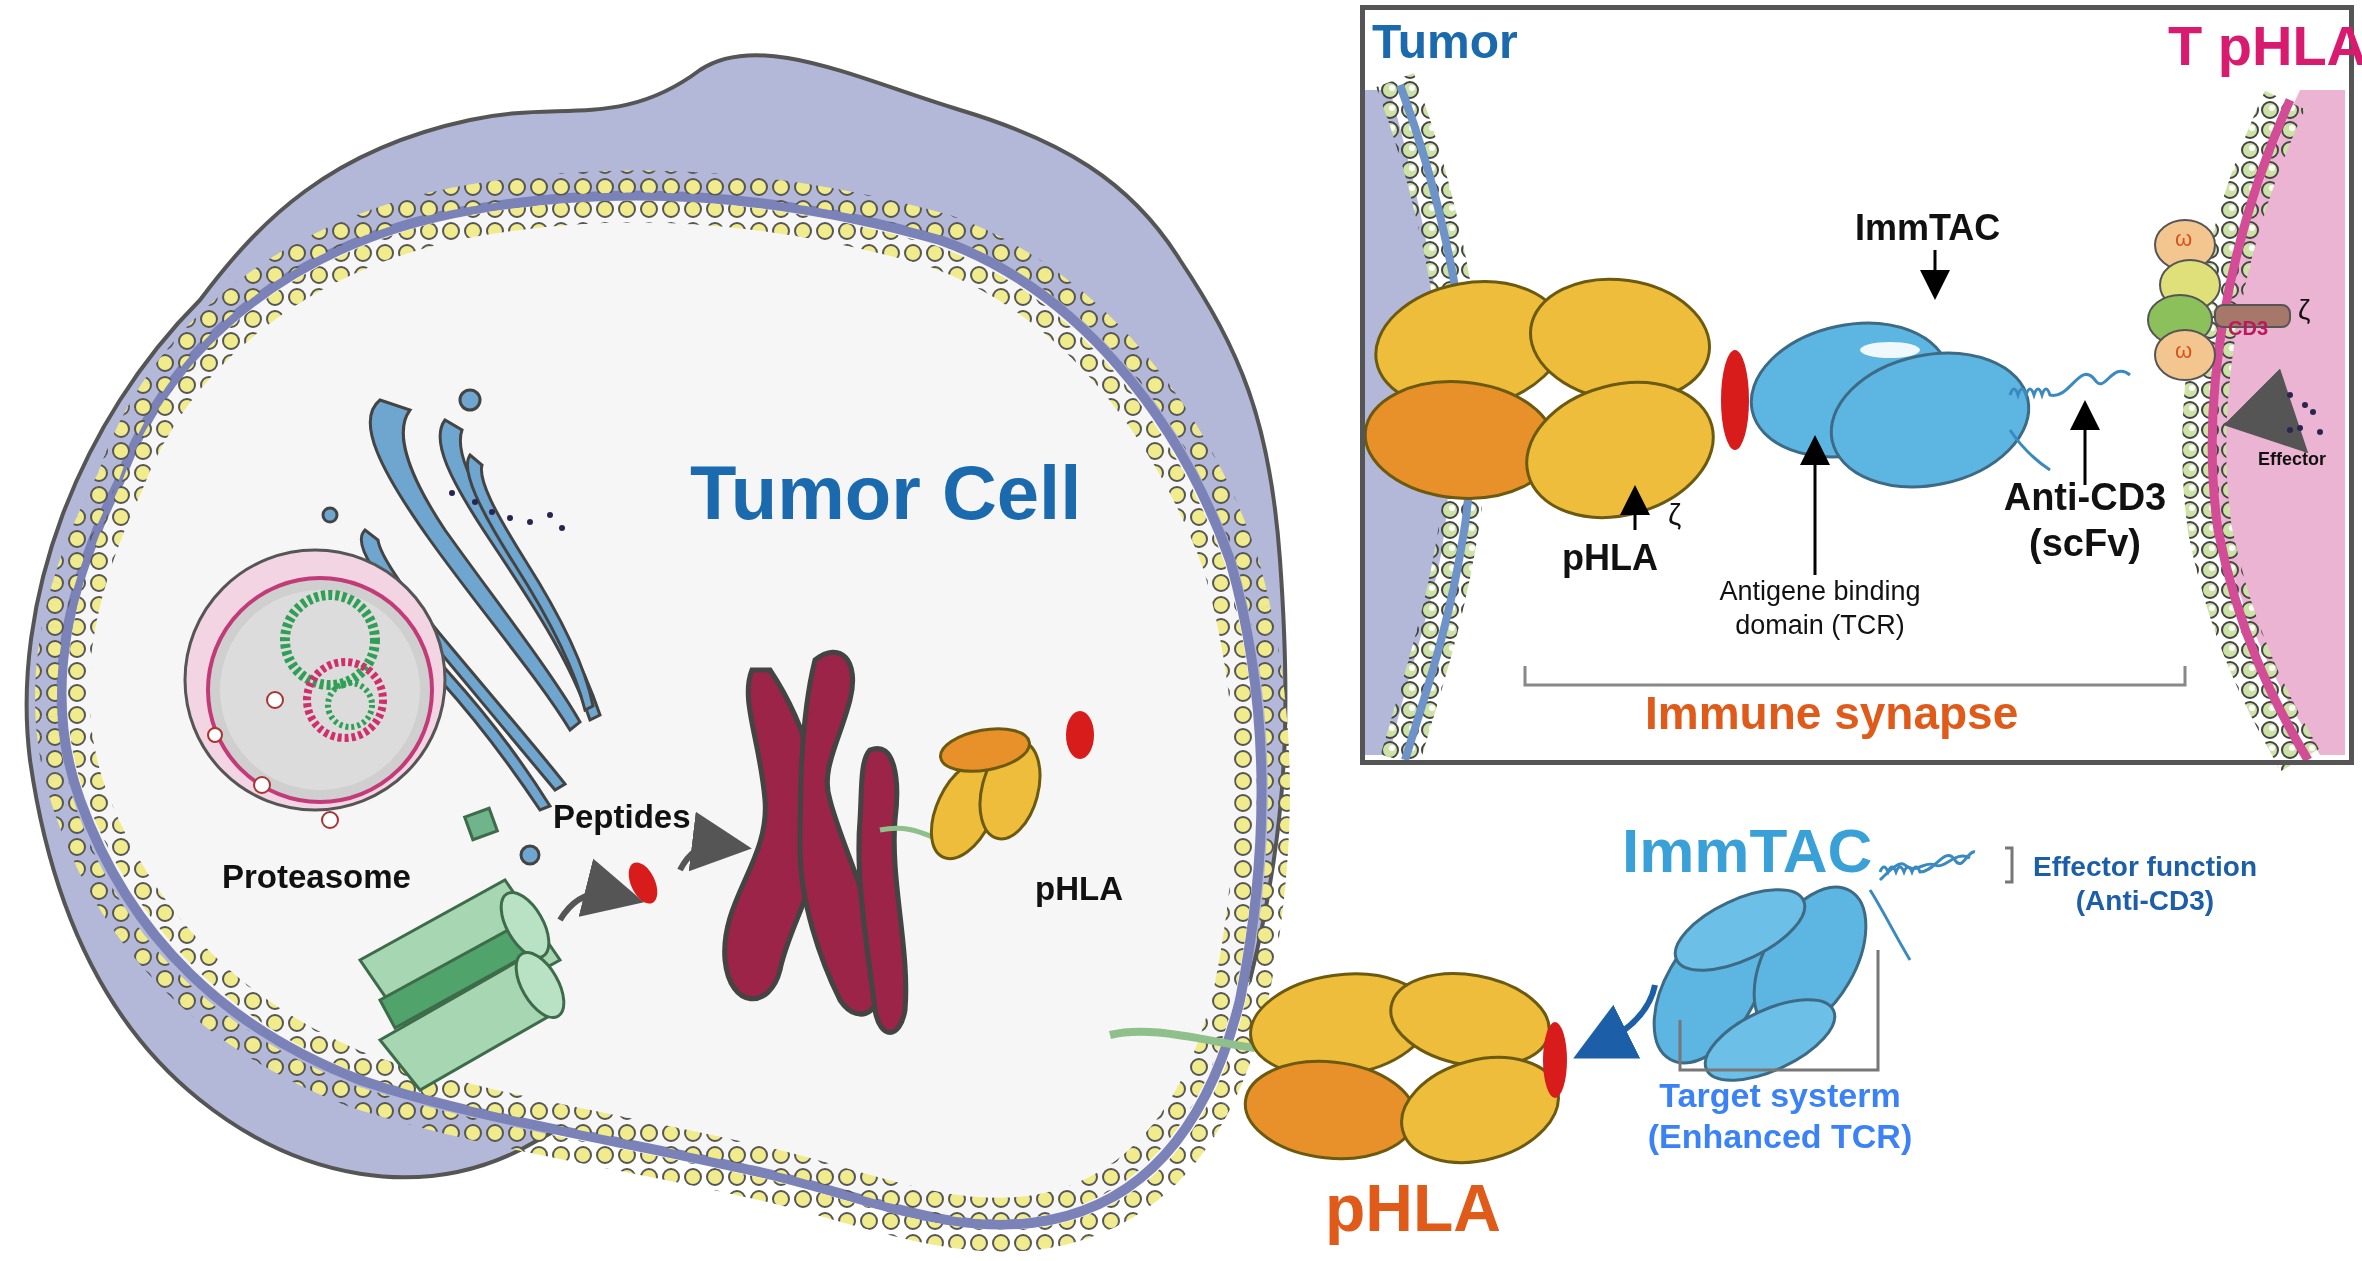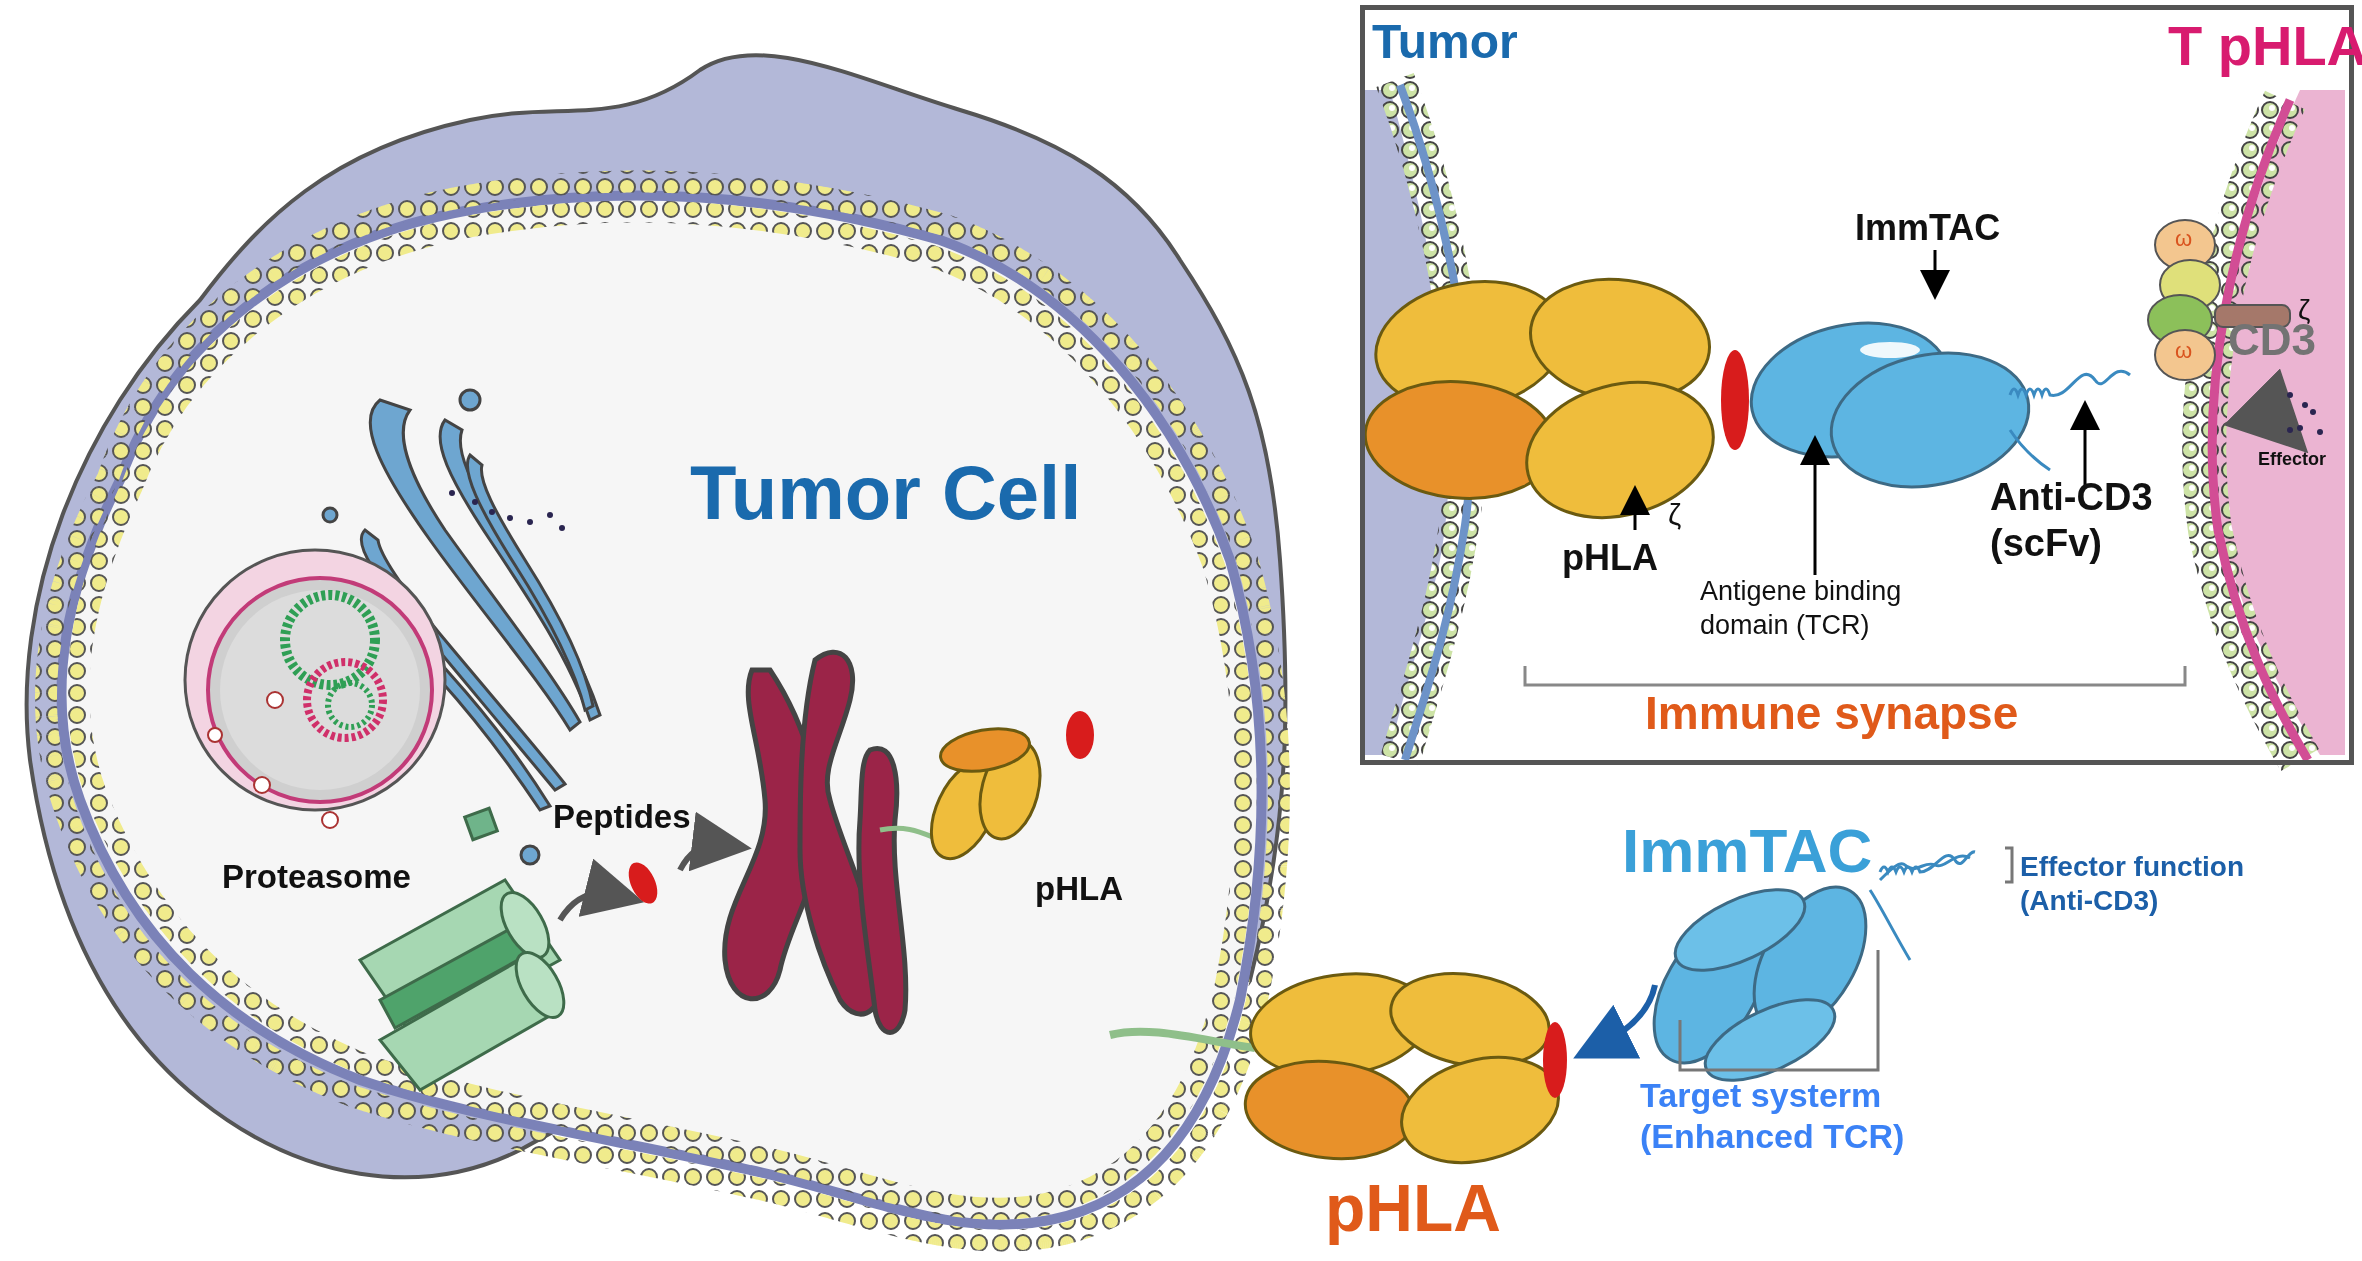--- a/index.html
+++ b/index.html
@@ -1,19 +1,19 @@
 <!DOCTYPE html>
 <html><head>
 <meta charset="utf-8">
 <style>
   html, body { margin:0; padding:0; background:#ffffff; }
   body { width:2362px; height:1261px; position:relative; overflow:hidden; font-family:"Liberation Sans", sans-serif; }
   svg.scene { position:absolute; left:0; top:0; }
   .lbl { position:absolute; white-space:nowrap; font-family:"Liberation Sans", sans-serif; font-weight:bold; line-height:1; }
-  .center { }
+  .center { text-align:center; }
   .inset { position:absolute; left:1360px; top:5px; width:984px; height:750px; border:5px solid #555555; box-sizing:content-box; background:transparent; }
 </style>
 </head>
 <body>
 
 <svg class="scene" width="2362" height="1261" viewBox="0 0 2362 1261">
   <defs>
     <pattern id="beads" x="0" y="0" width="22" height="22" patternUnits="userSpaceOnUse">
       <circle cx="11" cy="11" r="8" fill="#f0eb8c" stroke="#555" stroke-width="2"></circle>
     </pattern>
@@ -200,18 +200,18 @@
 <div class="lbl" style="left:1562px; top:540px; font-size:36px; color:#111;">pHLA</div>
 <div class="lbl" style="left:1668px; top:500px; font-size:30px; color:#111; font-weight:normal;">ζ</div>
 <div class="lbl center" style="left:1700px; top:575px; width:240px; font-size:27px; color:#111; font-weight:normal; line-height:1.25;">
   <div>Antigene binding</div>
   <div>domain (TCR)</div>
 </div>
 <div class="lbl center" style="left:1990px; top:475px; width:190px; font-size:38px; color:#111; line-height:1.2;">
   <div>Anti-CD3</div>
   <div>(scFv)</div>
 </div>
-<div class="lbl" style="left:2228px; top:318px; font-size:44px; color:#737373;">CD3</div>
+<div class="lbl" style="left:2228px; top:318px; font-size:20px; color:#be185d;">CD3</div>
 <div class="lbl" style="left:2298px; top:296px; font-size:28px; color:#111; font-weight:normal;">ζ</div>
 <div class="lbl" style="left:2175px; top:228px; font-size:22px; color:#d9531e; font-weight:normal;">ω</div>
 <div class="lbl" style="left:2175px; top:340px; font-size:22px; color:#d9531e; font-weight:normal;">ω</div>
 <div class="lbl" style="left:2258px; top:450px; font-size:18px; color:#111;">Effector</div>
 <div class="lbl" style="left:1645px; top:690px; font-size:46px; color:#e05a1a;text-align:right;">Immune synapse</div>
 
 </body></html>

